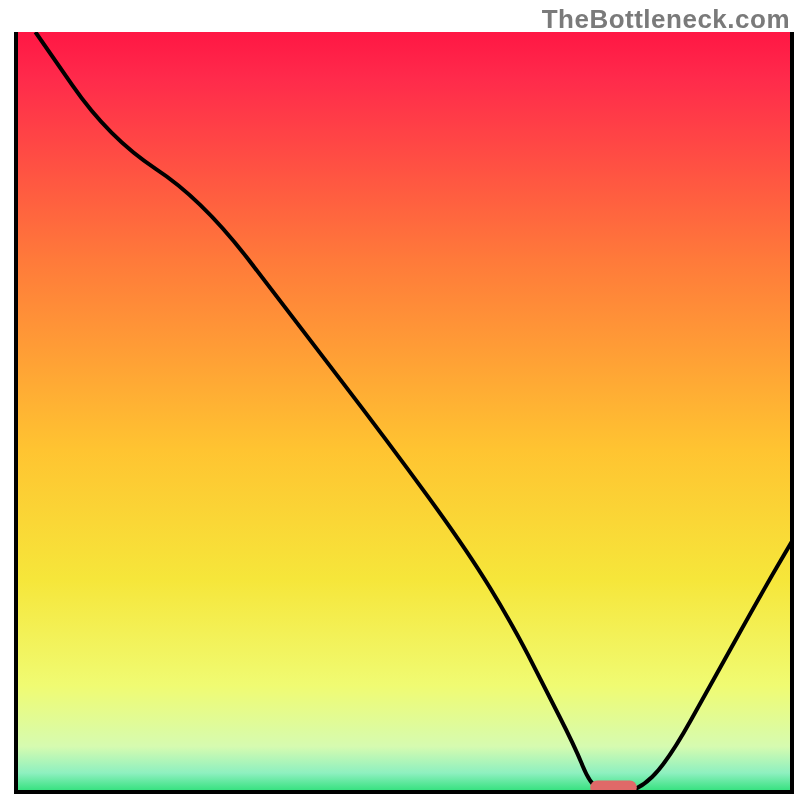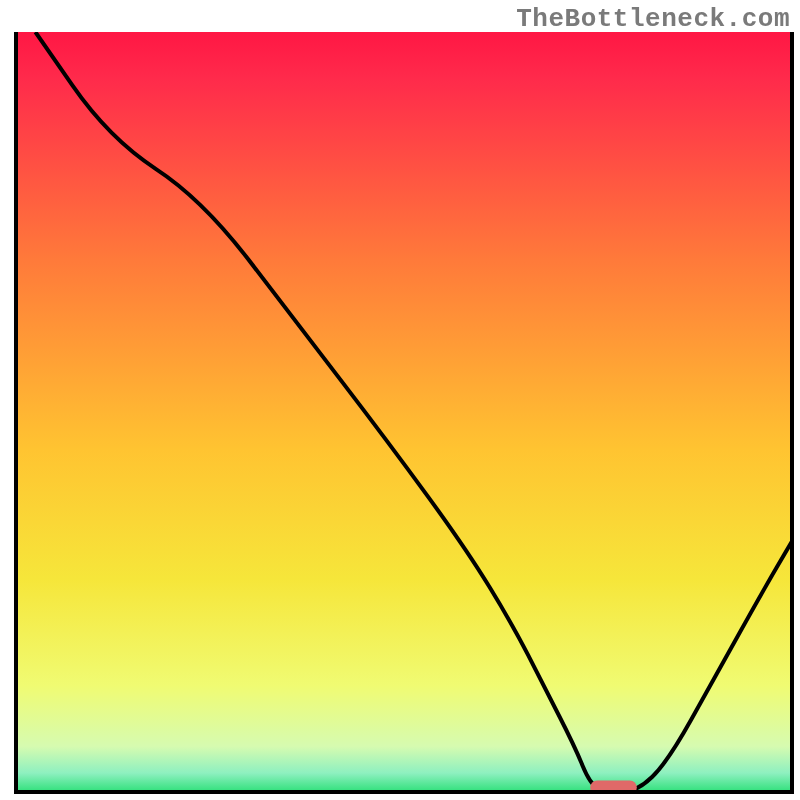--- a/index.html
+++ b/index.html
@@ -6,21 +6,21 @@
   html, body { width: 800px; height: 800px; overflow: hidden; background: #fff; }
   .stage {
     position: relative;
     width: 800px;
     height: 800px;
   }
   .watermark {
     position: absolute;
     top: 4px;
     right: 10px;
-    font-family: Liberation Mono, monospace;
+    font-family: Liberation Sans, sans-serif;
     font-size: 26px;
     font-weight: 600;
     color: #7a7a7a;
     letter-spacing: 0.5px;
     white-space: nowrap;
   }
   svg.plot {
     position: absolute;
     left: 0;
     top: 0;

